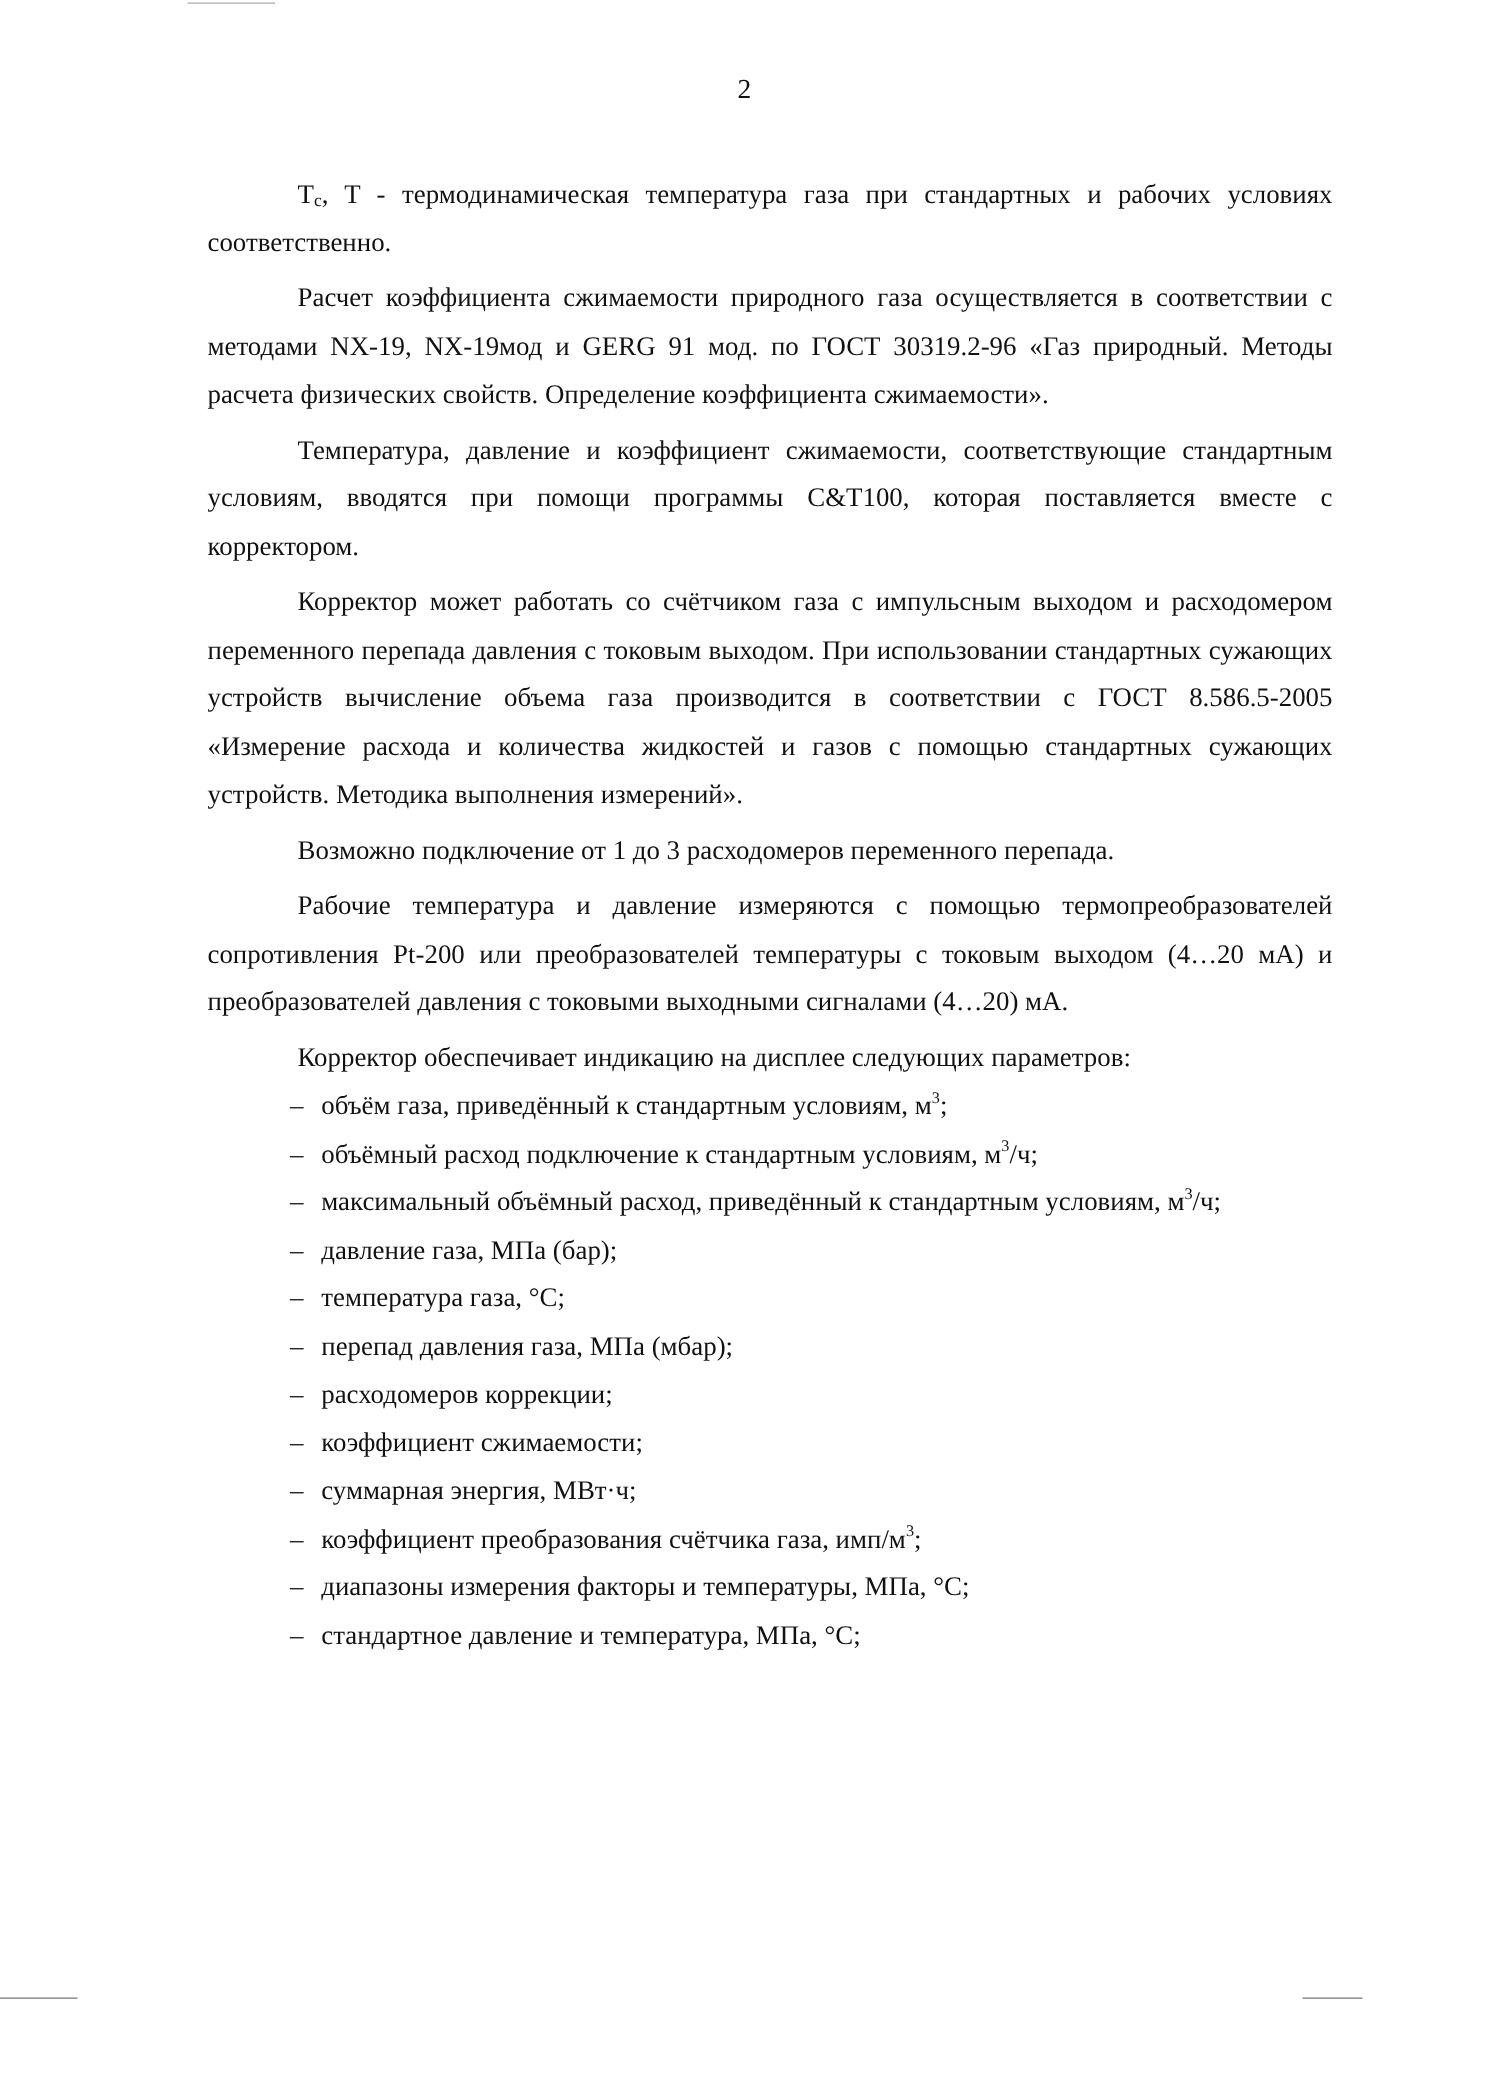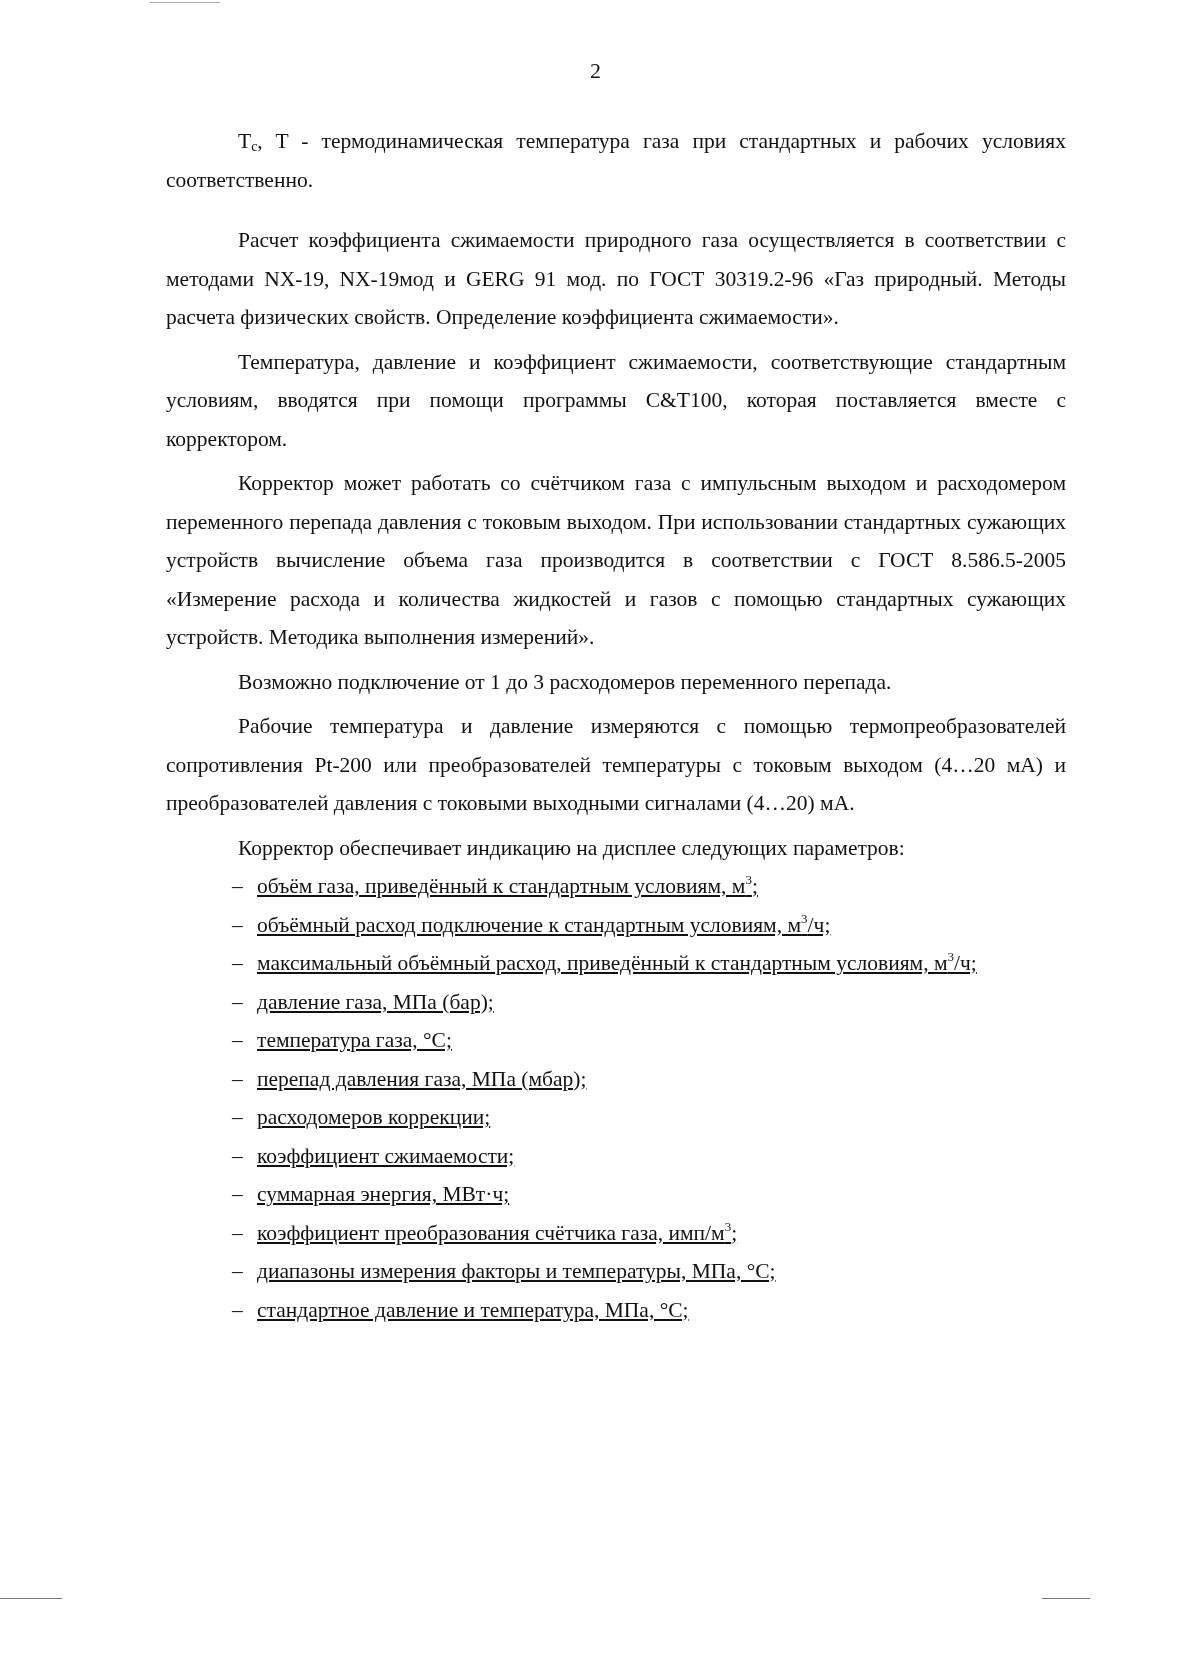--- a/index.html
+++ b/index.html
@@ -7,45 +7,45 @@
     width: 1191px; height: 1664px; position: relative; overflow: hidden;
     font-family: "Liberation Serif", "DejaVu Serif", serif;
     color: #111;
   }
   .page { position: absolute; left: 0; top: 0; width: 1191px; height: 1664px; }
   .pagenum {
     position: absolute; top: 58px; left: 0; width: 1191px; text-align: center;
     font-size: 22px;
   }
   .content {
-    position: absolute; left: 166px; top: 122px; width: 900px;
+    position: absolute; left: 166px; top: 136px; width: 900px;
     font-size: 21.5px; line-height: 38.5px;
   }
   .para { margin: 0 0 0 0; text-align: justify; }
   .ind { text-indent: 72px; }
-  .list { margin: 0; padding: 0; list-style: none; text-decoration: underline; }
+  .list { margin: 0; padding: 0; list-style: none; }
   .list li { margin: 0 0 0 66px; line-height: 38.5px; }
   .list li .dash { display: inline-block; width: 25px; }
   sup { font-size: 13px; line-height: 0; vertical-align: 9px; }
   sub { font-size: 14px; line-height: 0; vertical-align: -3px; }
   .scan-line { position: absolute; height: 1px; background: #777; }
 </style>
 </head>
 <body>
 
 <div class="page">
   <div class="scan-line" style="left:150px;top:2px;width:70px;background:#aaa;"></div>
   <div class="scan-line" style="left:0;top:1598px;width:62px;"></div>
   <div class="scan-line" style="left:1042px;top:1598px;width:48px;"></div>
 
   <div class="pagenum">2</div>
 
   <div class="content">
     <p class="para ind"><span>T</span><sub>c</sub><span>, T - термодинамическая температура газа при стандартных и рабочих условиях соответственно.</span></p>
-    <p class="para ind" style="margin-top:22px">Расчет коэффициента сжимаемости природного газа осуществляется в соответствии с методами NX-19, NX-19мод и GERG 91 мод. по ГОСТ 30319.2-96 «Газ природный. Методы расчета физических свойств. Определение коэффициента сжимаемости».</p>
+    <p class="para ind" style="margin-top:6px">Расчет коэффициента сжимаемости природного газа осуществляется в соответствии с методами NX-19, NX-19мод и GERG 91 мод. по ГОСТ 30319.2-96 «Газ природный. Методы расчета физических свойств. Определение коэффициента сжимаемости».</p>
     <p class="para ind" style="margin-top:6px">Температура, давление и коэффициент сжимаемости, соответствующие стандартным условиям, вводятся при помощи программы C&amp;T100, которая поставляется вместе с корректором.</p>
     <p class="para ind" style="margin-top:6px">Корректор может работать со счётчиком газа с импульсным выходом и расходомером переменного перепада давления с токовым выходом. При использовании стандартных сужающих устройств вычисление объема газа производится в соответствии с ГОСТ 8.586.5-2005 «Измерение расхода и количества жидкостей и газов с помощью стандартных сужающих устройств. Методика выполнения измерений».</p>
     <p class="para ind" style="margin-top:6px">Возможно подключение от 1 до 3 расходомеров переменного перепада.</p>
     <p class="para ind" style="margin-top:6px">Рабочие температура и давление измеряются с помощью термопреобразователей сопротивления Pt-200 или преобразователей температуры с токовым выходом (4…20 мА) и преобразователей давления с токовыми выходными сигналами (4…20) мА.</p>
     <p class="para ind" style="margin-top:6px">Корректор обеспечивает индикацию на дисплее следующих параметров:</p>
 
     <ul class="list">
       <li><span class="dash">–</span><span>объём газа, приведённый к стандартным условиям, м</span><sup>3</sup><span>;</span></li>
       <li><span class="dash">–</span><span>объёмный расход подключение к стандартным условиям, м</span><sup>3</sup><span>/ч;</span></li>
       <li><span class="dash">–</span><span>максимальный объёмный расход, приведённый к стандартным условиям, м</span><sup>3</sup><span>/ч;</span></li>

